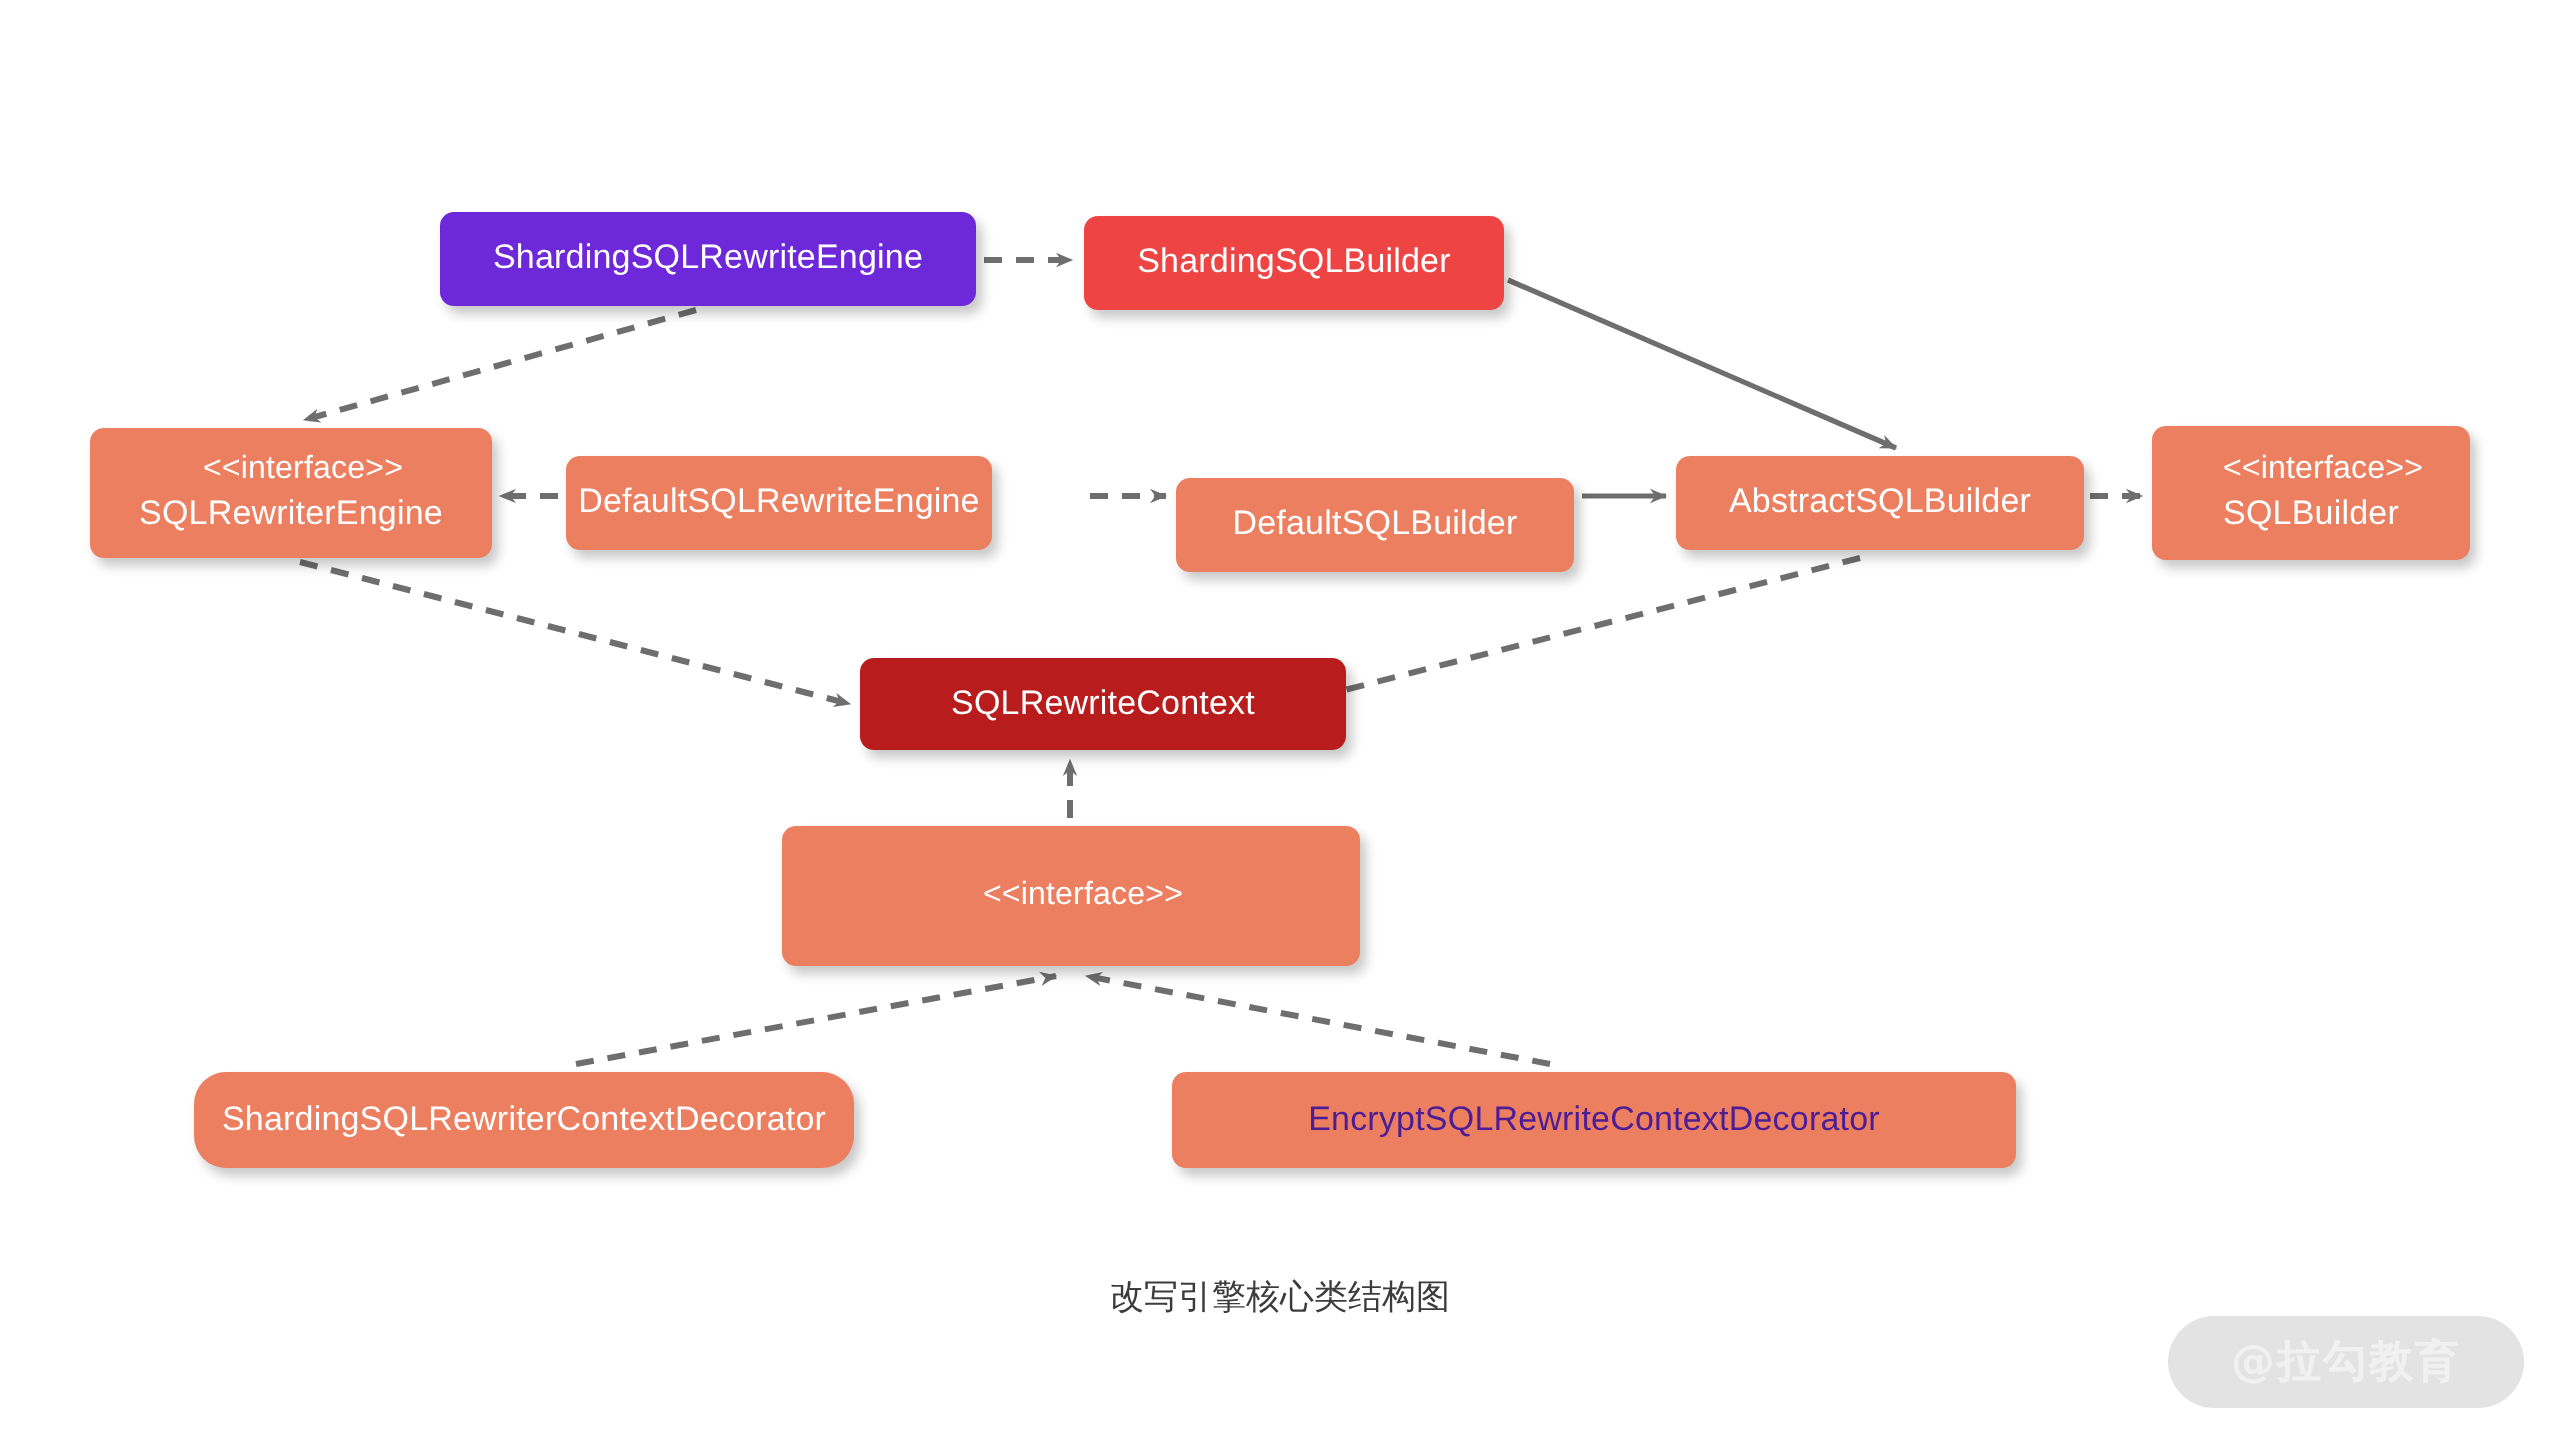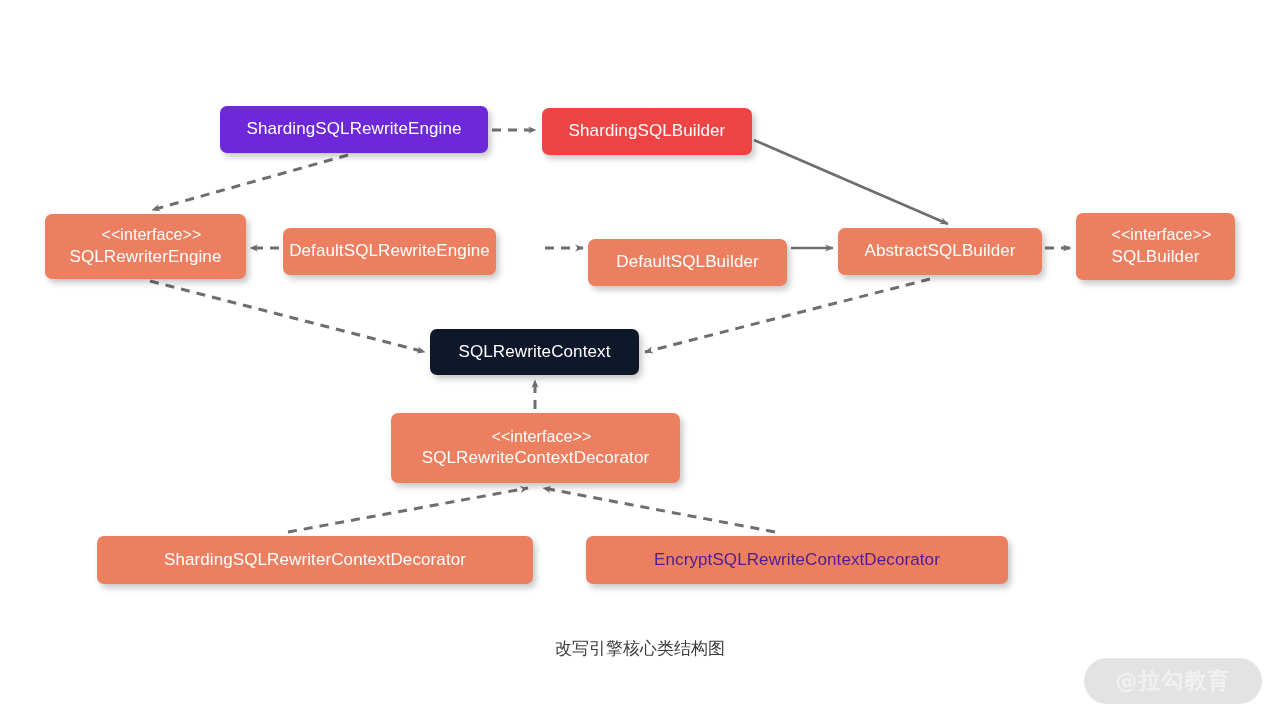--- a/index.html
+++ b/index.html
@@ -125,28 +125,27 @@
       <div class="node" style="left: 588px; top: 239px; width: 199px; height: 47px; background: rgb(237, 127, 97); color: rgb(255, 255, 255);">
         <span class="cname">DefaultSQLBuilder</span>
       </div>
       <div class="node" style="left: 838px; top: 228px; width: 204px; height: 47px; background: rgb(237, 127, 97); color: rgb(255, 255, 255);">
         <span class="cname">AbstractSQLBuilder</span>
       </div>
       <div class="node" style="left: 1076px; top: 213px; width: 159px; height: 67px; background: rgb(237, 127, 97); color: rgb(255, 255, 255);">
         <span class="stereotype">&lt;&lt;interface&gt;&gt;</span>
         <span class="cname">SQLBuilder</span>
       </div>
-      <div class="node" style="left: 430px; top: 329px; width: 209px; height: 46px; background: #0f172a; color: rgb(255, 255, 255);">
+      <div class="node" style="left: 430px; top: 329px; width: 243px; height: 46px; background: #b91c1c; color: rgb(255, 255, 255);">
         <span class="cname">SQLRewriteContext</span>
       </div>
       <div class="node" style="left: 391px; top: 413px; width: 289px; height: 70px; background: rgb(237, 127, 97); color: rgb(255, 255, 255);">
         <span class="stereotype">&lt;&lt;interface&gt;&gt;</span>
-        <span class="cname">SQLRewriteContextDecorator</span>
       </div>
-      <div class="node" style="left: 97px; top: 536px; width: 436px; height: 48px; background: rgb(237, 127, 97); color: rgb(255, 255, 255);">
+      <div class="node" style="left: 97px; top: 536px; width: 330px; height: 48px; background: rgb(237, 127, 97); color: rgb(255, 255, 255); border-radius: 16px;">
         <span class="cname">ShardingSQLRewriterContextDecorator</span>
       </div>
       <div class="node" style="left: 586px; top: 536px; width: 422px; height: 48px; background: rgb(237, 127, 97); color: #4c1d95;">
         <span class="cname">EncryptSQLRewriteContextDecorator</span>
       </div>
     </div>
 
   <div id="caption">改写引擎核心类结构图</div>
 
   <div id="watermark">

